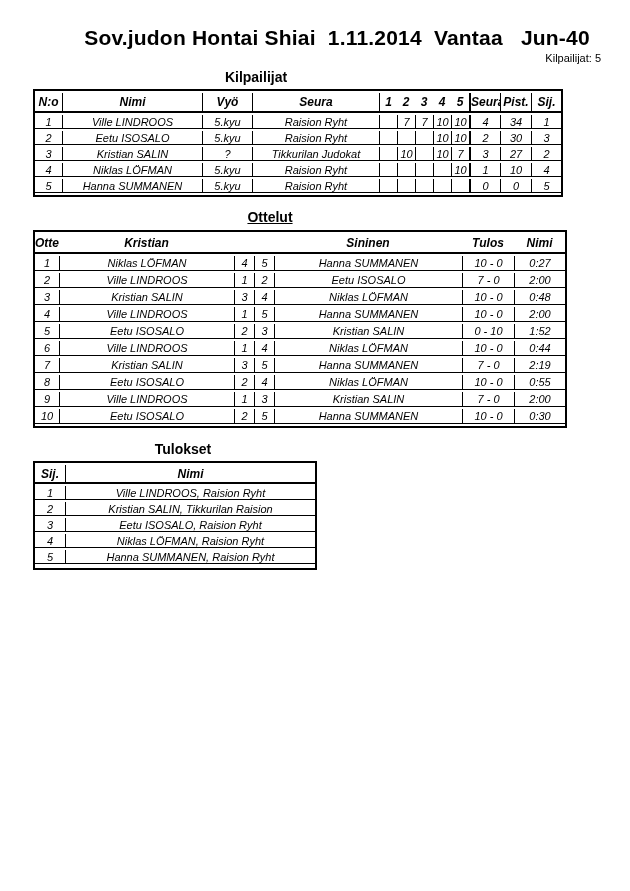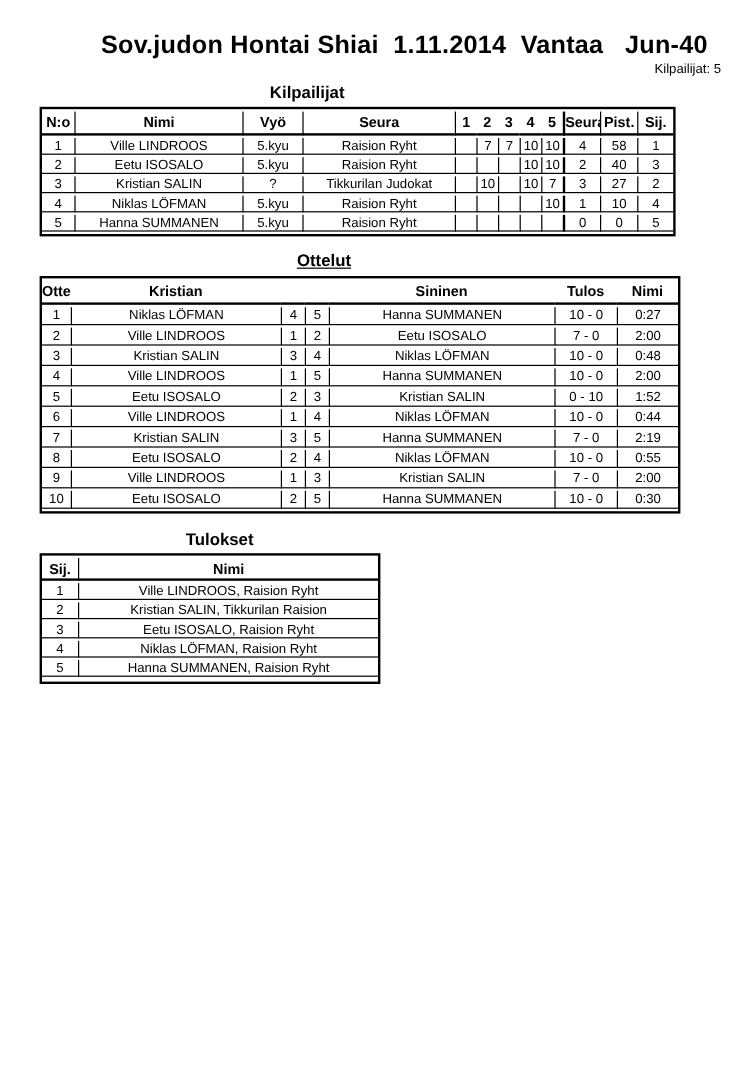--- a/index.html
+++ b/index.html
@@ -20,21 +20,21 @@
   }
   .section-heading {
     position:absolute; transform:translateX(-50%);
     font-size:14px; font-weight:bold; white-space:nowrap;
   }
   #h-kilpailijat { left:240px; top:69px;padding-left:32px; }
   #h-ottelut     { left:270px; top:209px;text-decoration:underline; }
   #h-tulokset    { left:183px; top:441px; }
 
   .tbl-wrap {
-    position:absolute; border:2px solid #000; background:#fff;
+    position:absolute; border:2px solid #000; background:#fff;font-style:italic;
   }
   #t1-wrap { left:33px; top:89px;  width:530px; height:108px; }
   #t2-wrap { left:33px; top:230px; width:534px; height:198px; }
   #t3-wrap { left:33px; top:461px; width:284px; height:109px; }
 
   table.t {
     width:100%; border-collapse:separate; border-spacing:0 2px;
     table-layout:fixed;
   }
   table.t th {
@@ -99,35 +99,35 @@
       <td>1</td>
       <td class="bl al">Ville LINDROOS</td>
       <td class="bl">5.kyu</td>
       <td class="bl al">Raision Ryht</td>
       <td class="bl"></td>
       <td class="bl">7</td>
       <td class="bl">7</td>
       <td class="bl">10</td>
       <td class="bl">10</td>
       <td class="bl2">4</td>
-      <td class="bl">58</td>
+      <td class="bl">34</td>
       <td class="bl">1</td>
     </tr>
     <tr>
       <td>2</td>
       <td class="bl al">Eetu ISOSALO</td>
       <td class="bl">5.kyu</td>
       <td class="bl al">Raision Ryht</td>
       <td class="bl"></td>
       <td class="bl"></td>
       <td class="bl"></td>
       <td class="bl">10</td>
       <td class="bl">10</td>
       <td class="bl2">2</td>
-      <td class="bl">40</td>
+      <td class="bl">30</td>
       <td class="bl">3</td>
     </tr>
     <tr>
       <td>3</td>
       <td class="bl al">Kristian SALIN</td>
       <td class="bl">?</td>
       <td class="bl al">Tikkurilan Judokat</td>
       <td class="bl"></td>
       <td class="bl">10</td>
       <td class="bl"></td>

